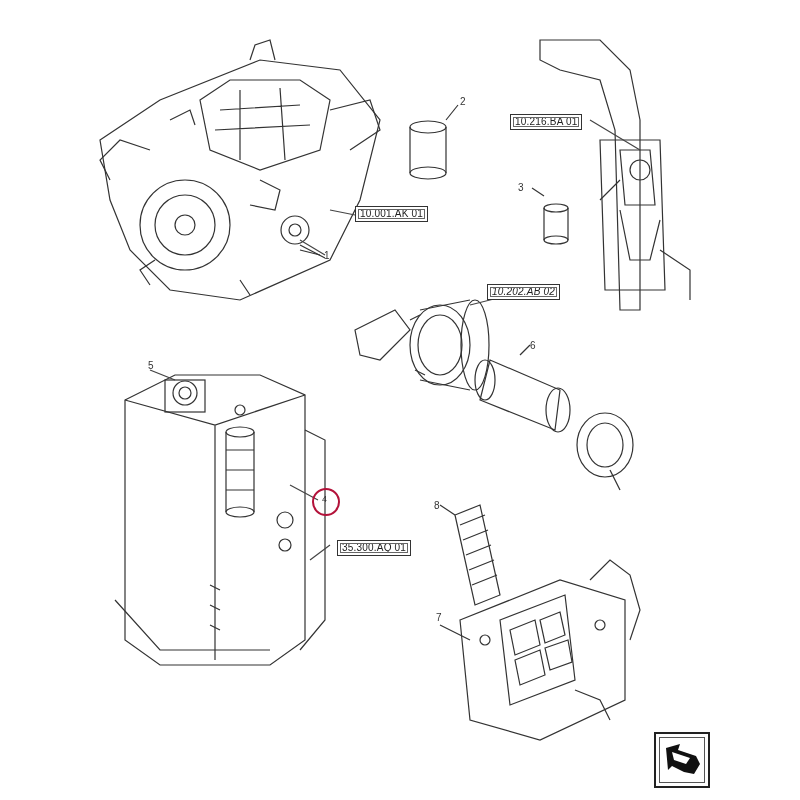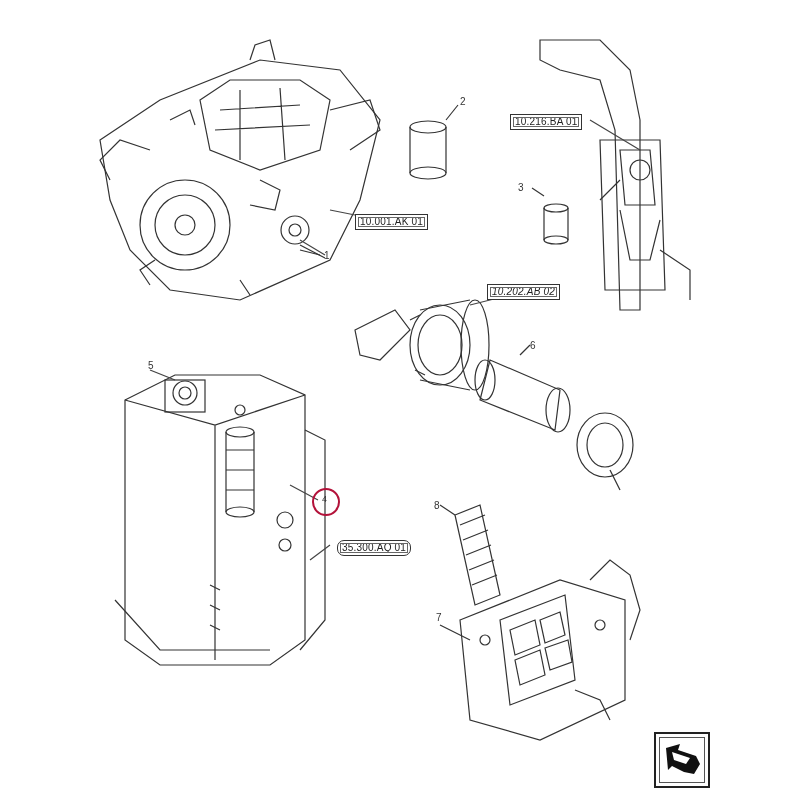--- a/index.html
+++ b/index.html
@@ -112,24 +112,24 @@
     <path d="M590 580 L610 560 L630 575 L640 610 L630 640"></path>
     <path d="M440 625 L470 640 M575 690 L600 700 L610 720"></path>
     <circle cx="485" cy="640" r="5"></circle>
     <circle cx="600" cy="625" r="5"></circle>
   </g>
 
   <path d="M300 240 L325 255 M330 210 L355 215 M590 120 L640 150 M510 295 L470 305 M330 545 L310 560 M318 500 L290 485" stroke="#444"></path>
   <path d="M150 370 L175 380" stroke="#444"></path>
 </svg>
 
-<div class="ref" style="left:355px;top:214px;">10.001.AK 01</div>
+<div class="ref" style="left:355px;top:206px;">10.001.AK 01</div>
 <div class="ref" style="left:510px;top:114px;">10.216.BA 01</div>
 <div class="ref" style="left:487px;top:284px;font-style:italic;">10.202.AB 02</div>
-<div class="ref" style="left:337px;top:540px;border-radius:7px;">35.300.AQ 01</div>
+<div class="ref" style="left:337px;top:540px;">35.300.AQ 01</div>
 
 <div class="num" style="left:324px;top:250px;">1</div>
 <div class="num" style="left:460px;top:96px;">2</div>
 <div class="num" style="left:518px;top:182px;">3</div>
 <div class="hl" style="left:312px;top:488px;">
   <span>4</span>
 </div>
 <div class="num" style="left:148px;top:360px;">5</div>
 <div class="num" style="left:530px;top:340px;">6</div>
 <div class="num" style="left:436px;top:612px;">7</div>

